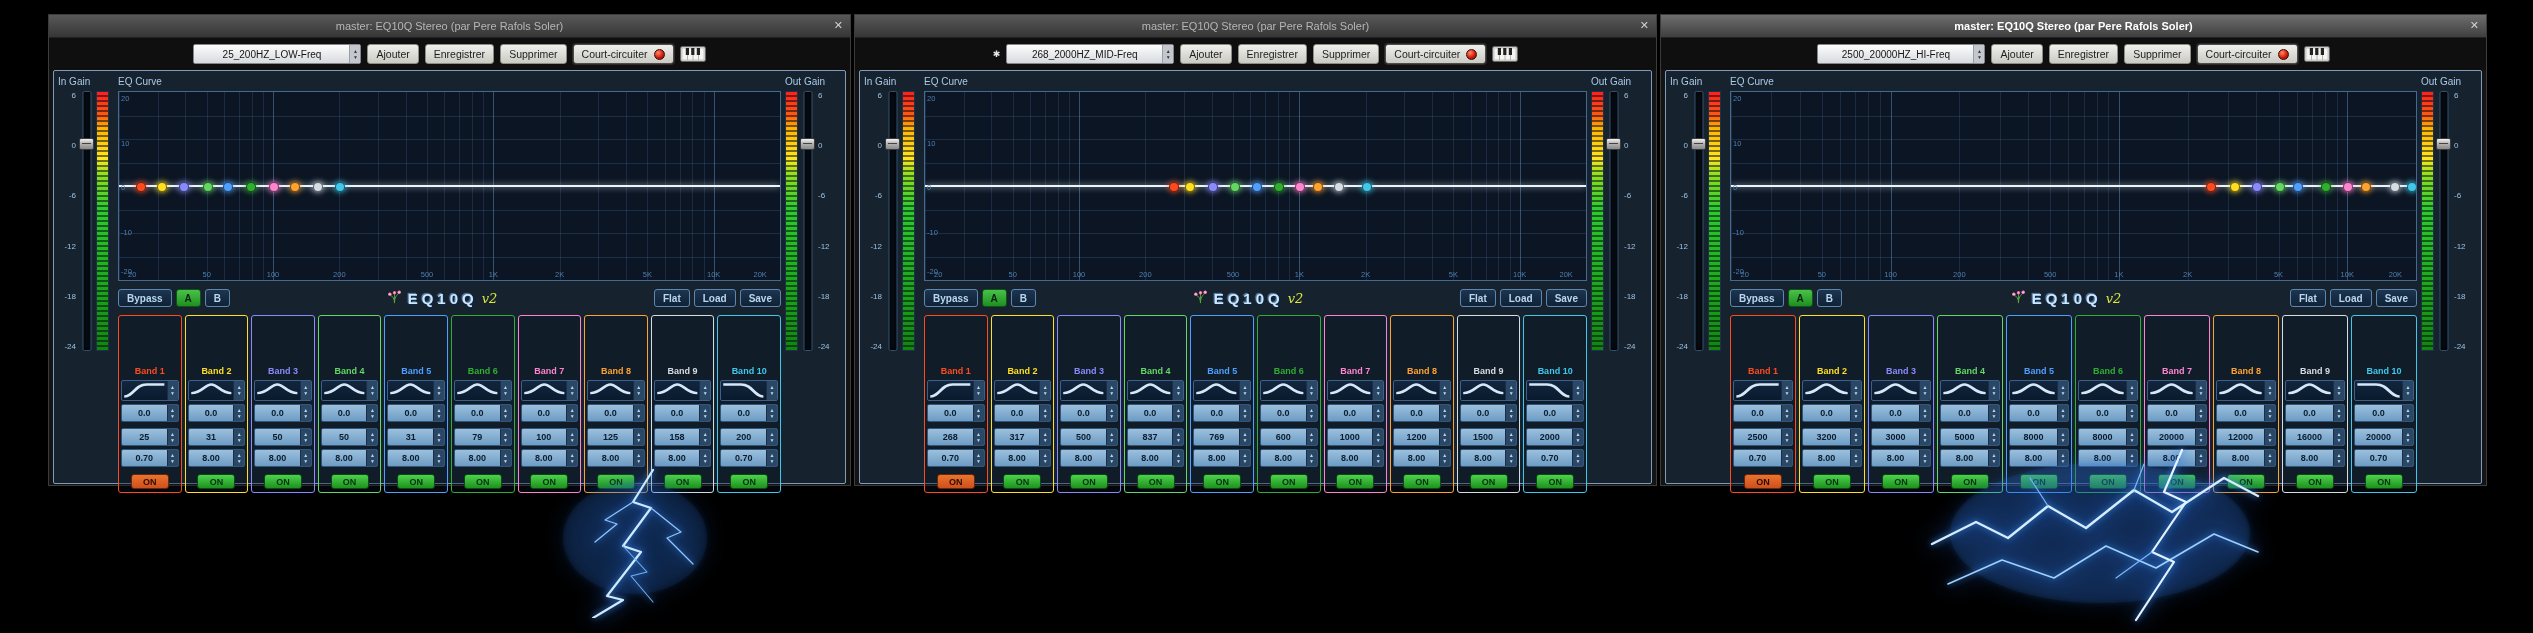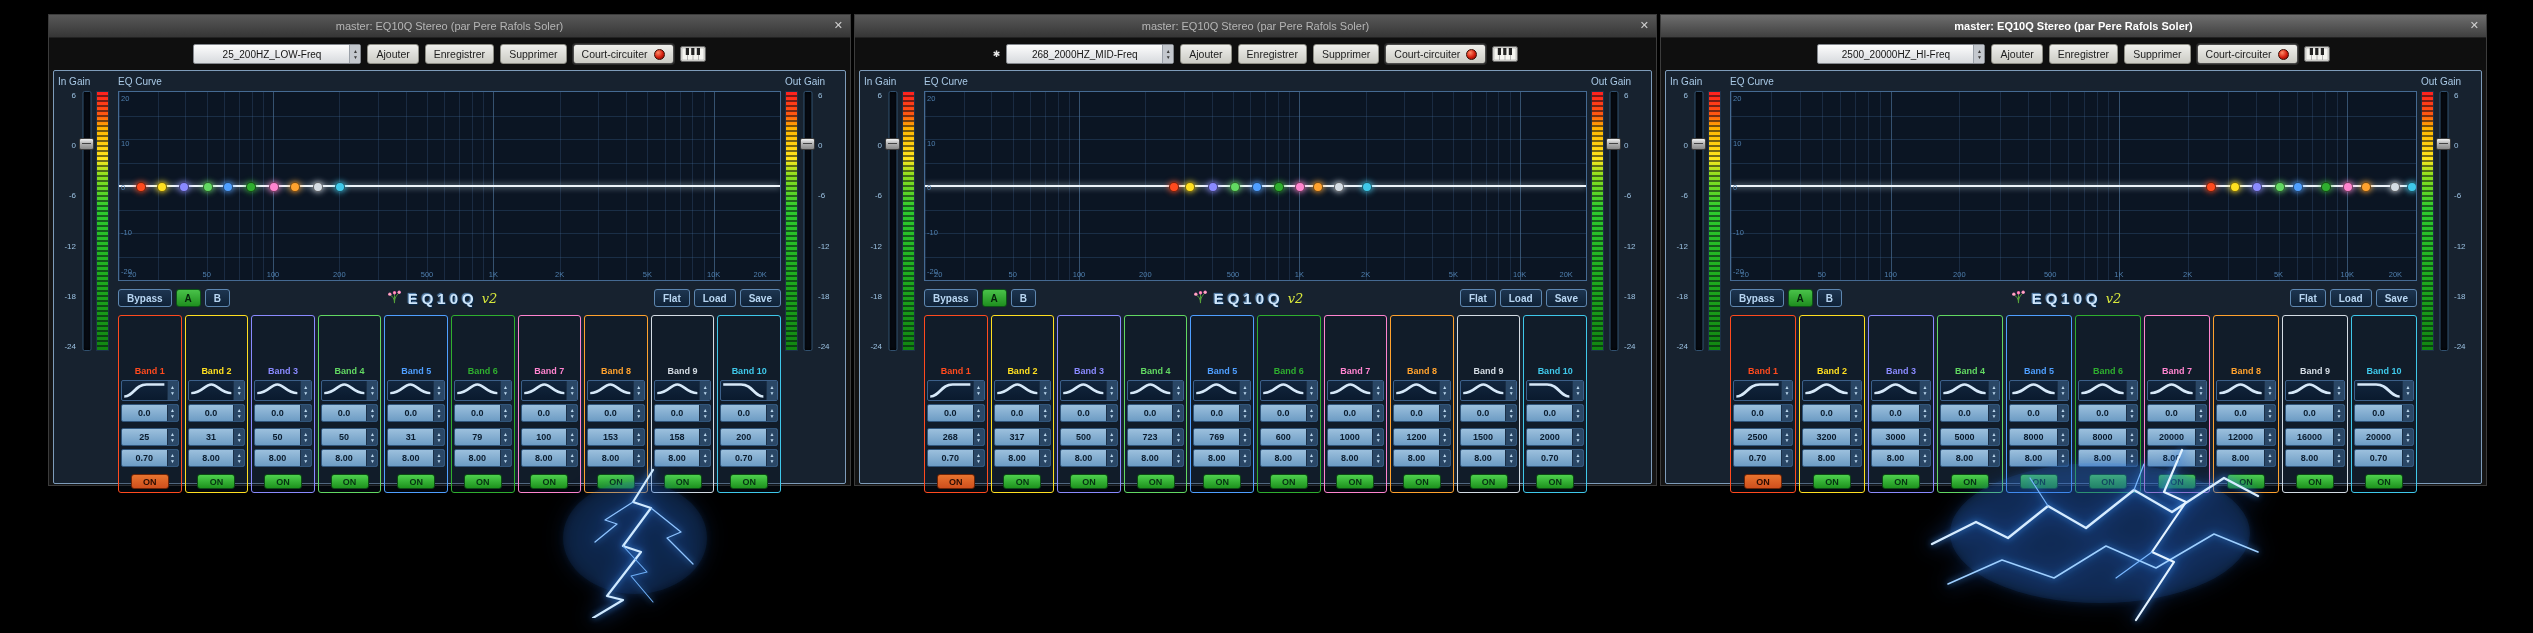--- a/index.html
+++ b/index.html
@@ -478,21 +478,21 @@
                   </span>
   </div>
   <div class="spin">
     <span class="val">0.0</span>
     <span class="spincol">
                     <i class="up">▲</i>
                     <i class="dn">▼</i>
                   </span>
   </div>
   <div class="spin gapTop">
-    <span class="val">153</span>
+    <span class="val">125</span>
     <span class="spincol">
                     <i class="up">▲</i>
                     <i class="dn">▼</i>
                   </span>
   </div>
   <div class="spin">
     <span class="val">8.00</span>
     <span class="spincol">
                     <i class="up">▲</i>
                     <i class="dn">▼</i>
@@ -853,21 +853,21 @@
                   </span>
   </div>
   <div class="spin">
     <span class="val">0.0</span>
     <span class="spincol">
                     <i class="up">▲</i>
                     <i class="dn">▼</i>
                   </span>
   </div>
   <div class="spin gapTop">
-    <span class="val">723</span>
+    <span class="val">837</span>
     <span class="spincol">
                     <i class="up">▲</i>
                     <i class="dn">▼</i>
                   </span>
   </div>
   <div class="spin">
     <span class="val">8.00</span>
     <span class="spincol">
                     <i class="up">▲</i>
                     <i class="dn">▼</i>

